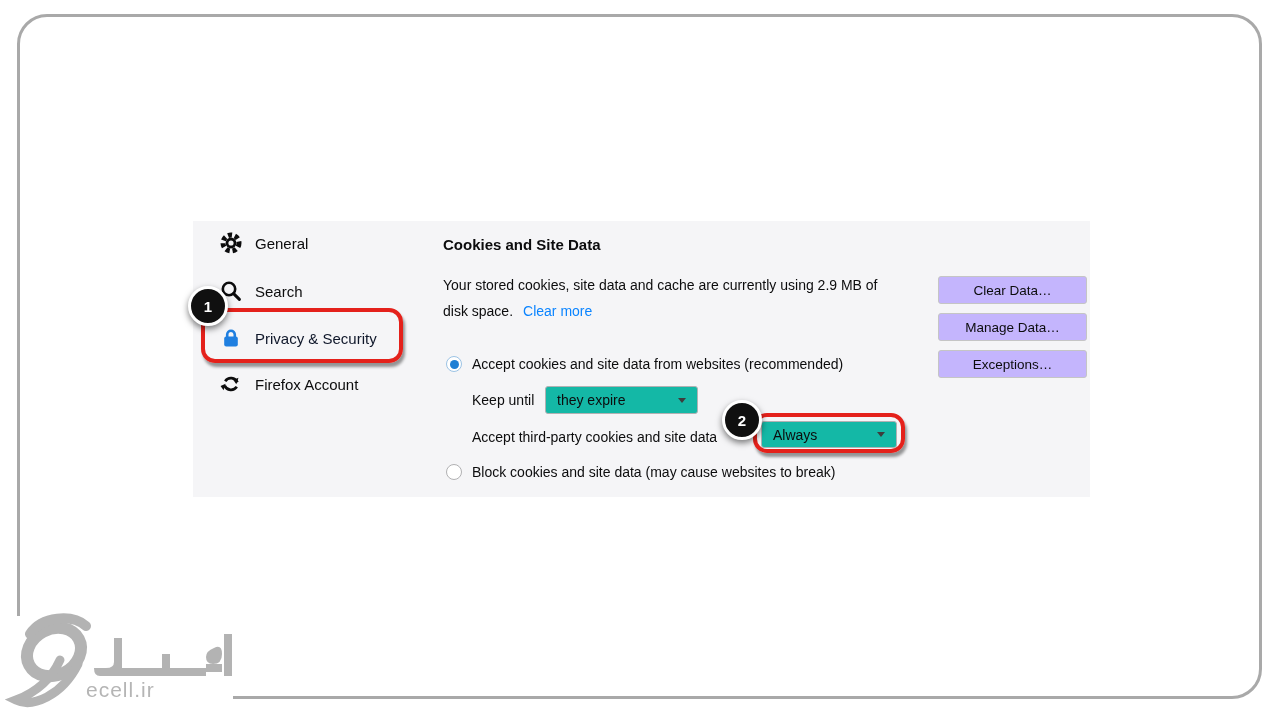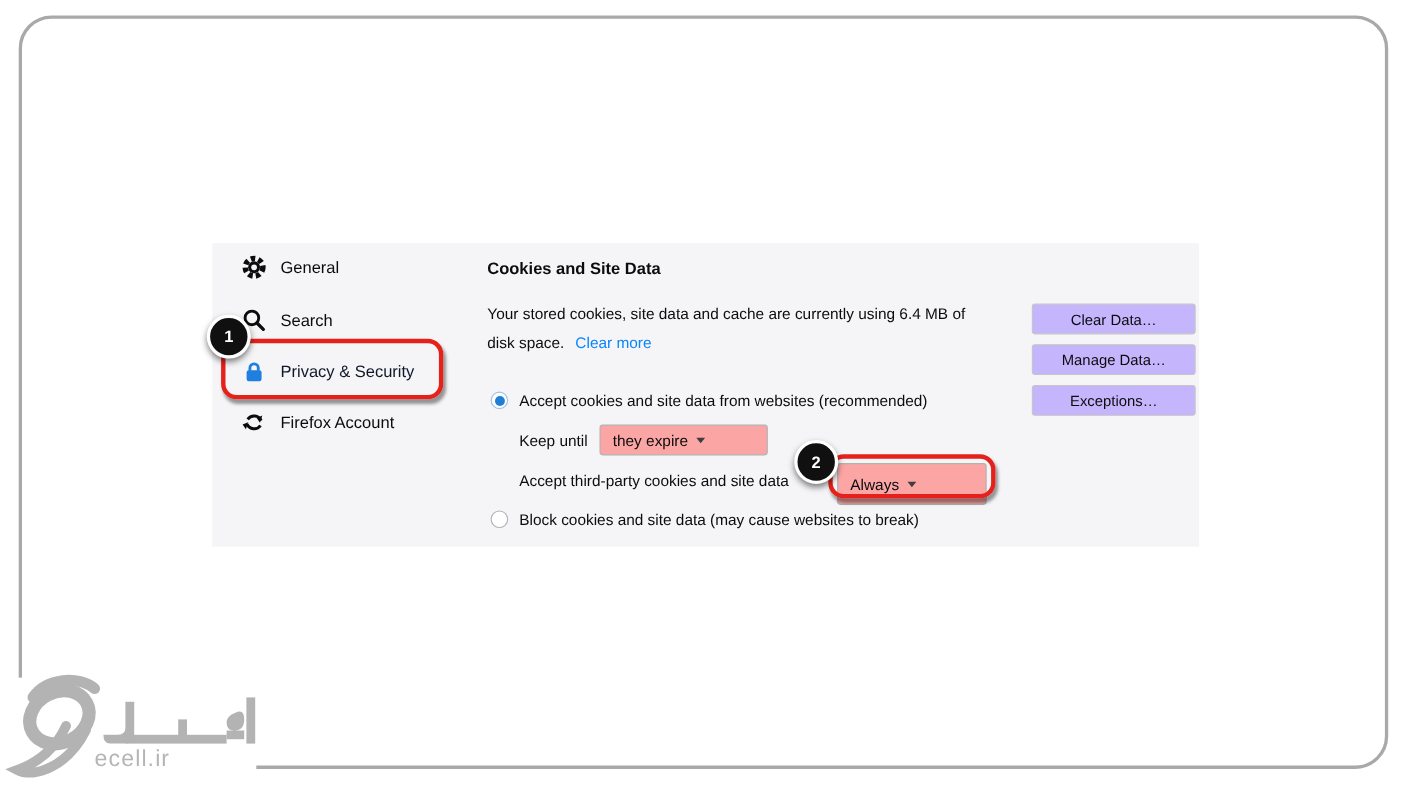--- a/index.html
+++ b/index.html
@@ -31,22 +31,22 @@
   .heading{position:absolute;left:443px;top:236px;font-size:15px;font-weight:bold;z-index:3;}
   .para{position:absolute;left:443px;font-size:14px;z-index:3;white-space:nowrap;}
   .link{color:#0a84ff;margin-left:10px;cursor:pointer;}
 
   .radio{position:absolute;width:16px;height:16px;border-radius:50%;background:#fff;
          border:1px solid #b1b1b3;box-sizing:border-box;z-index:3;}
   .radio.checked{border-color:#9cc3e5;display:flex;align-items:center;justify-content:center;}
   .radio.checked .dot{width:9px;height:9px;border-radius:50%;background:#1f7fd4;}
   .opt-label{position:absolute;font-size:14px;z-index:3;white-space:nowrap;}
 
-  .dropdown{position:absolute;background:#fca5a5;border:1px solid #b1b1b3;border-radius:3px;
-            box-sizing:border-box;display:flex;align-items:center;
+  .dropdown{position:absolute;background:#14b8a6;border:1px solid #b1b1b3;border-radius:3px;
+            box-sizing:border-box;display:flex;align-items:center;justify-content:space-between;
             padding:0 11px;font-size:14px;z-index:3;}
   .caret{width:0;height:0;border-left:4.5px solid transparent;border-right:4.5px solid transparent;
          border-top:5.5px solid #3d3d3d;margin-left:8px;}
 
   .btn{position:absolute;left:938px;width:149px;height:28px;background:#c4b5fd;
        border:1px solid #c5c5c5;border-radius:3px;box-sizing:border-box;
        display:flex;align-items:center;justify-content:center;font-size:13.5px;z-index:3;}
 
   
   .wm-backdrop{position:absolute;left:0;top:616px;width:233px;height:104px;background:#ffffff;z-index:9;}
@@ -105,38 +105,38 @@
     <span class="side-label">Firefox Account</span>
   </div>
 
   <div class="hlbox" style="left:201px;top:308px;width:202px;height:55px;"></div>
   <div class="badge" style="left:188px;top:286px;">
     <span>1</span>
   </div>
 
   <div class="heading">Cookies and Site Data</div>
 
-  <div class="para" style="top:277px;">Your stored cookies, site data and cache are currently using 6.4 MB of</div>
+  <div class="para" style="top:277px;">Your stored cookies, site data and cache are currently using 2.9 MB of</div>
   <div class="para" style="top:303px;">
     <span>disk space.</span><span class="link">Clear more</span>
   </div>
 
   <div class="radio checked" style="left:446px;top:356px;">
       <span class="dot"></span>
     </div>
   <div class="opt-label" style="left:472px;top:356px;">Accept cookies and site data from websites (recommended)</div>
 
   <div class="opt-label" style="left:472px;top:392px;">Keep until</div>
   <div class="dropdown" style="left:545px;top:386px;width:153px;height:28px;">
     <span>they expire</span>
     <span class="caret"></span>
   </div>
 
   <div class="opt-label" style="left:472px;top:429px;">Accept third-party cookies and site data</div>
-  <div class="dropdown" style="left:761px;top:421px;width:136px;height:38px;">
+  <div class="dropdown" style="left:761px;top:421px;width:136px;height:27px;">
     <span>Always</span>
     <span class="caret"></span>
   </div>
   <div class="hlbox" style="left:753px;top:413px;width:152px;height:40px;"></div>
   <div class="badge" style="left:722px;top:400px;">
     <span>2</span>
   </div>
 
   <div class="radio" style="left:446px;top:464px;"></div>
   <div class="opt-label" style="left:472px;top:464px;">Block cookies and site data (may cause websites to break)</div>

